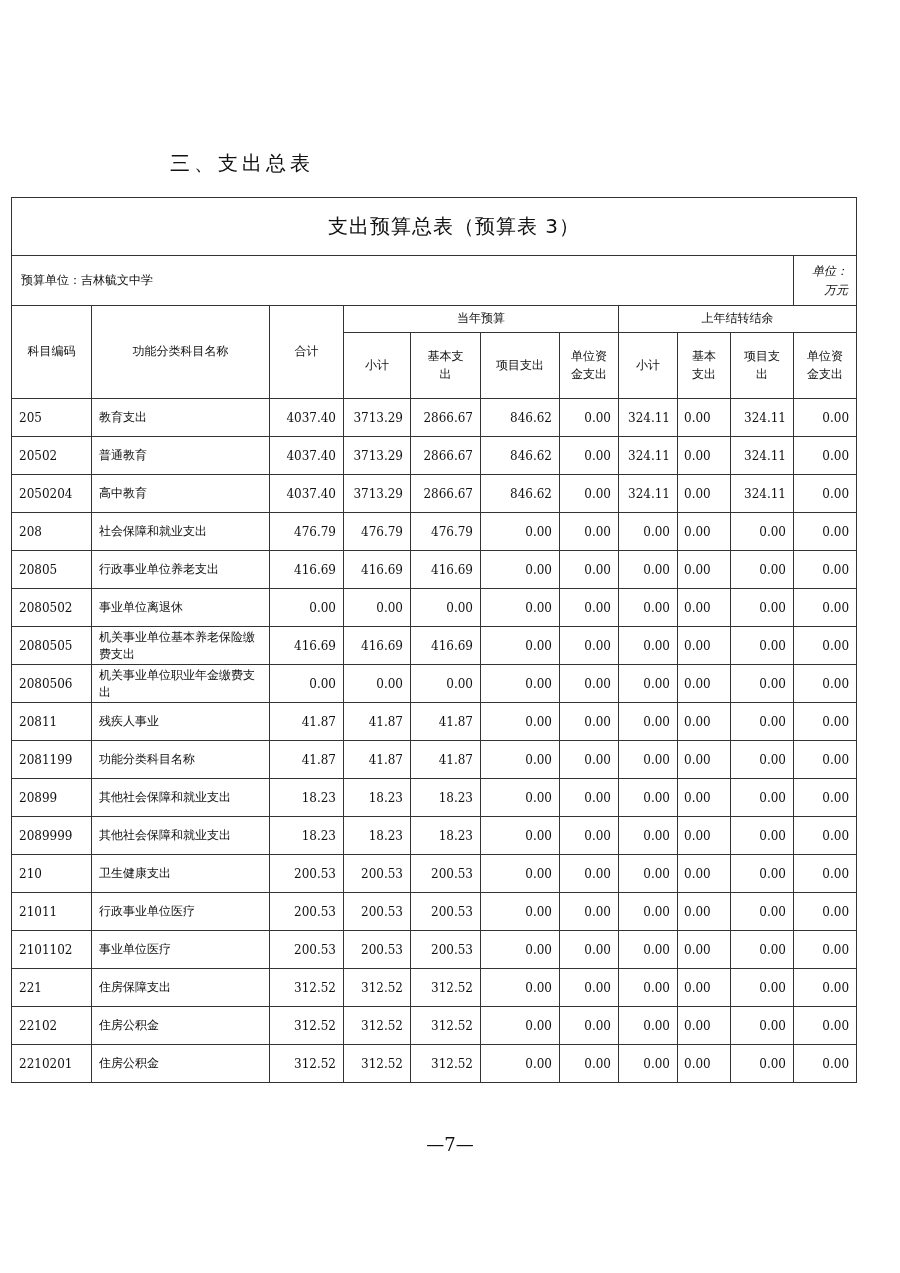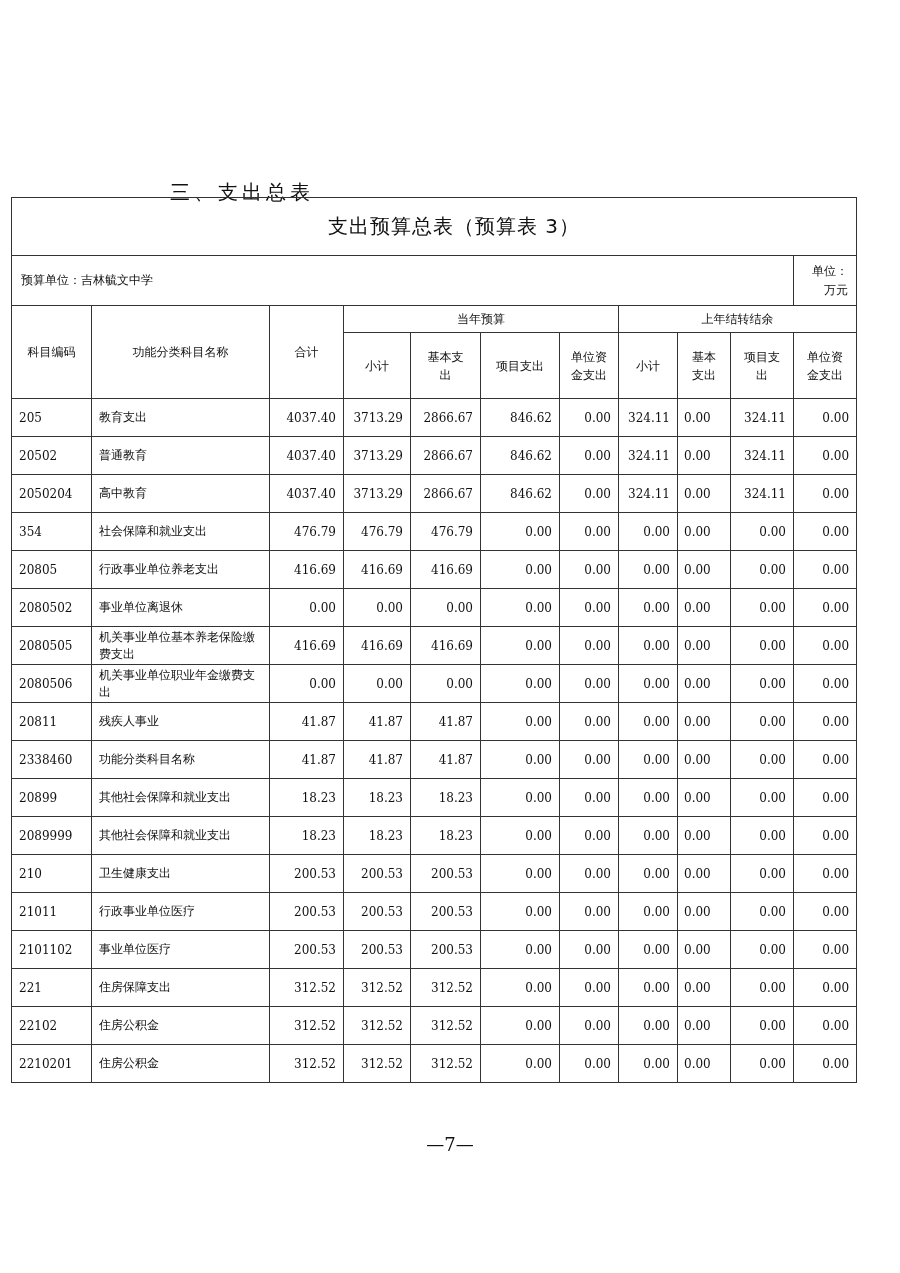--- a/index.html
+++ b/index.html
@@ -1,25 +1,25 @@
 <!DOCTYPE html>
 <html><head>
 <meta charset="utf-8">
 <style>
   html, body { margin:0; padding:0; background:#ffffff; }
   body { width:900px; height:1273px; position:relative; font-family:"DejaVu Serif","Liberation Serif",serif; color:#111; }
-  .section-title { position:absolute; left:170px; top:179px; font-size:20px; letter-spacing:4px; font-family:"DejaVu Serif","Liberation Serif",serif; }
+  .section-title { position:absolute; left:170px; top:150px; font-size:20px; letter-spacing:4px; font-family:"DejaVu Serif","Liberation Serif",serif; }
   .wrap { position:absolute; left:11px; top:197px; width:845px; }
   table.sheet { border-collapse:collapse; table-layout:fixed; width:845px; }
   table.sheet td { border:1px solid #333; padding:0; overflow:hidden; }
   .title-cell { height:57px; text-align:center; font-size:20px; font-family:"DejaVu Sans","Liberation Sans",sans-serif; font-weight:normal; letter-spacing:1px; padding-left:40px !important; }
   .unit-row td { height:49px; font-size:12px; }
   .org-cell { padding-left:9px !important; vertical-align:middle; }
-  .unit-cell { text-align:right; padding-right:8px !important; line-height:19px; vertical-align:middle; }
-  .hdr { font-family:Liberation Sans, sans-serif; font-size:12px; text-align:center; vertical-align:middle; line-height:18px; }
+  .unit-cell { text-align:right; padding-right:8px !important; line-height:19px; vertical-align:middle;font-style:italic; }
+  .hdr { font-family:Liberation Mono, monospace; font-size:12px; text-align:center; vertical-align:middle; line-height:18px; }
   .grp { height:27px; }
   .sub { height:66px; }
   .data td { height:37px; font-size:12px; vertical-align:middle; }
   .code { padding-left:7px !important; }
   .name { padding-left:7px !important; padding-right:4px !important; line-height:17px;margin-left:40px; }
   .num { text-align:right; padding-right:7px !important; }
   .num-left { text-align:left; padding-left:6px !important; }
   .page-num { position:absolute; left:0; width:900px; top:1134px; text-align:center; font-size:18px; font-family:"DejaVu Serif","Liberation Serif",serif; }
 </style>
 </head>
@@ -100,21 +100,21 @@
           <td class="num">3713.29</td>
           <td class="num">2866.67</td>
           <td class="num">846.62</td>
           <td class="num">0.00</td>
           <td class="num">324.11</td>
           <td class="num-left">0.00</td>
           <td class="num">324.11</td>
           <td class="num">0.00</td>
         </tr>
         <tr class="data">
-          <td class="code">354</td>
+          <td class="code">208</td>
           <td class="name">社会保障和就业支出</td>
           <td class="num">476.79</td>
           <td class="num">476.79</td>
           <td class="num">476.79</td>
           <td class="num">0.00</td>
           <td class="num">0.00</td>
           <td class="num">0.00</td>
           <td class="num-left">0.00</td>
           <td class="num">0.00</td>
           <td class="num">0.00</td>
@@ -178,21 +178,21 @@
           <td class="num">41.87</td>
           <td class="num">41.87</td>
           <td class="num">0.00</td>
           <td class="num">0.00</td>
           <td class="num">0.00</td>
           <td class="num-left">0.00</td>
           <td class="num">0.00</td>
           <td class="num">0.00</td>
         </tr>
         <tr class="data">
-          <td class="code">2338460</td>
+          <td class="code">2081199</td>
           <td class="name">功能分类科目名称</td>
           <td class="num">41.87</td>
           <td class="num">41.87</td>
           <td class="num">41.87</td>
           <td class="num">0.00</td>
           <td class="num">0.00</td>
           <td class="num">0.00</td>
           <td class="num-left">0.00</td>
           <td class="num">0.00</td>
           <td class="num">0.00</td>

